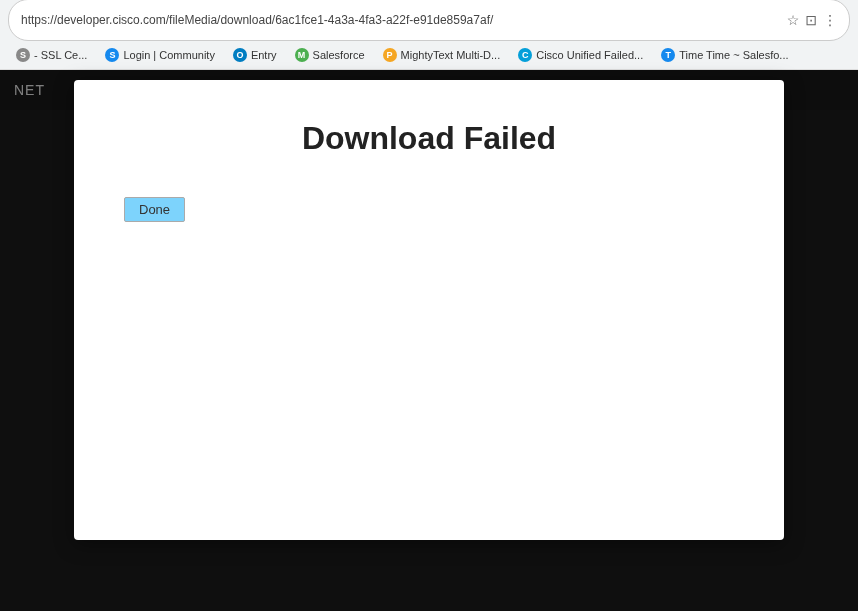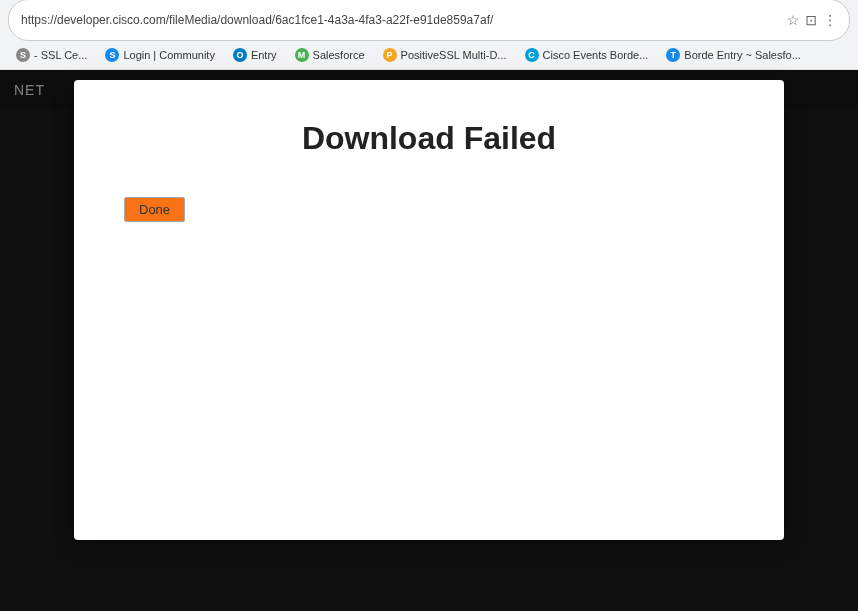--- a/index.html
+++ b/index.html
@@ -138,21 +138,21 @@
       margin-bottom: 40px;
     }
     .modal-body {
       font-size: 14px;
       color: #333;
       line-height: 1.6;
       margin-bottom: 24px;
     }
     .modal-button {
       border: 1px solid #aaa;
-      background: #f97316;
+      background: #7dd3fc;
       padding: 4px 14px;
       font-size: 13px;
       color: #333;
       cursor: pointer;
       border-radius: 2px;
     }
   </style>
 </head>
 <body>
 
@@ -177,29 +177,29 @@
   <div class="bookmark-item">
     <span class="bookmark-dot" style="background:#007dc1;">O</span>
     <span>Entry</span>
   </div>
   <div class="bookmark-item">
     <span class="bookmark-dot" style="background:#4caf50;">M</span>
     <span>Salesforce</span>
   </div>
   <div class="bookmark-item">
     <span class="bookmark-dot" style="background:#f5a623;">P</span>
-    <span>PositiveSSL Multi-D...</span>
+    <span>MightyText Multi-D...</span>
   </div>
   <div class="bookmark-item">
     <span class="bookmark-dot" style="background:#049fd9;">C</span>
-    <span>Cisco Events Borde...</span>
+    <span>Cisco Unified Failed...</span>
   </div>
   <div class="bookmark-item">
     <span class="bookmark-dot" style="background:#1589ee;">T</span>
-    <span>Borde Entry ~ Salesfo...</span>
+    <span>Time Time ~ Salesfo...</span>
   </div>
 </div>
 
 <div class="site-content">
 
   <div class="nav-bar">
     <span class="nav-logo">NET</span>
     <a class="nav-item">Discover</a>
     <a class="nav-item">Technologies</a>
     <a class="nav-item">Community</a>

